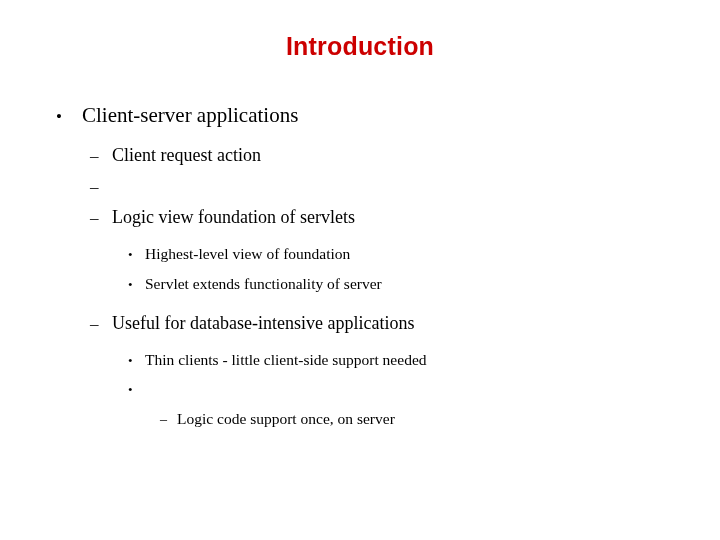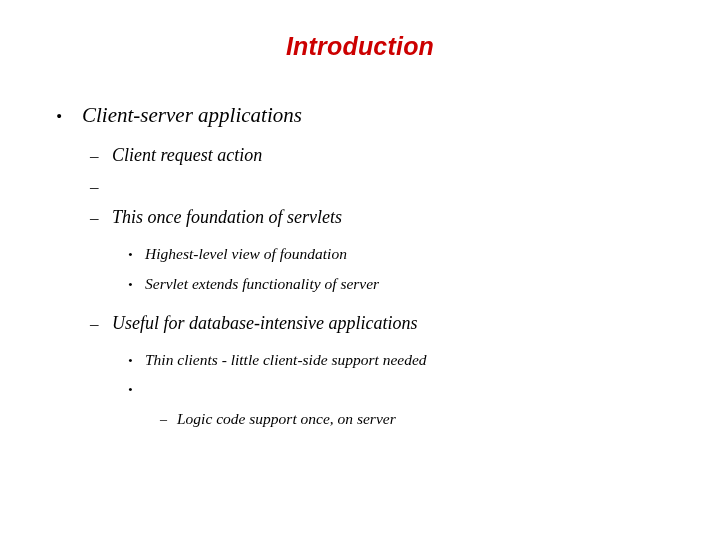--- a/index.html
+++ b/index.html
@@ -14,21 +14,20 @@
     font-family: "Liberation Serif", "DejaVu Serif", serif;
     color: #000000;
     -webkit-font-smoothing: antialiased;
   }
 
   .slide {
     position: relative;
     width: 632px;
     height: 540px;
     background: #ffffff;
-    font-style: italic;
   }
 
   
   .slide-title {
     position: absolute;
     top: 32px;
     left: 0;
     width: 720px;
     text-align: center;
     font-family: "Liberation Sans", "DejaVu Sans", sans-serif;
@@ -118,21 +117,21 @@
       <span class="bullet">–</span>
       <span class="text">Client request action</span>
     </div>
 
     <div class="line lvl2">
       <span class="bullet">–</span>
     </div>
 
     <div class="line lvl2 gap-after">
       <span class="bullet">–</span>
-      <span class="text">This once foundation of servlets</span>
+      <span class="text">Logic view foundation of servlets</span>
     </div>
 
     <div class="line lvl3">
       <span class="bullet">•</span>
       <span class="text">Highest-level view of foundation</span>
     </div>
 
     <div class="line lvl3">
       <span class="bullet">•</span>
       <span class="text">Servlet extends functionality of server</span>

